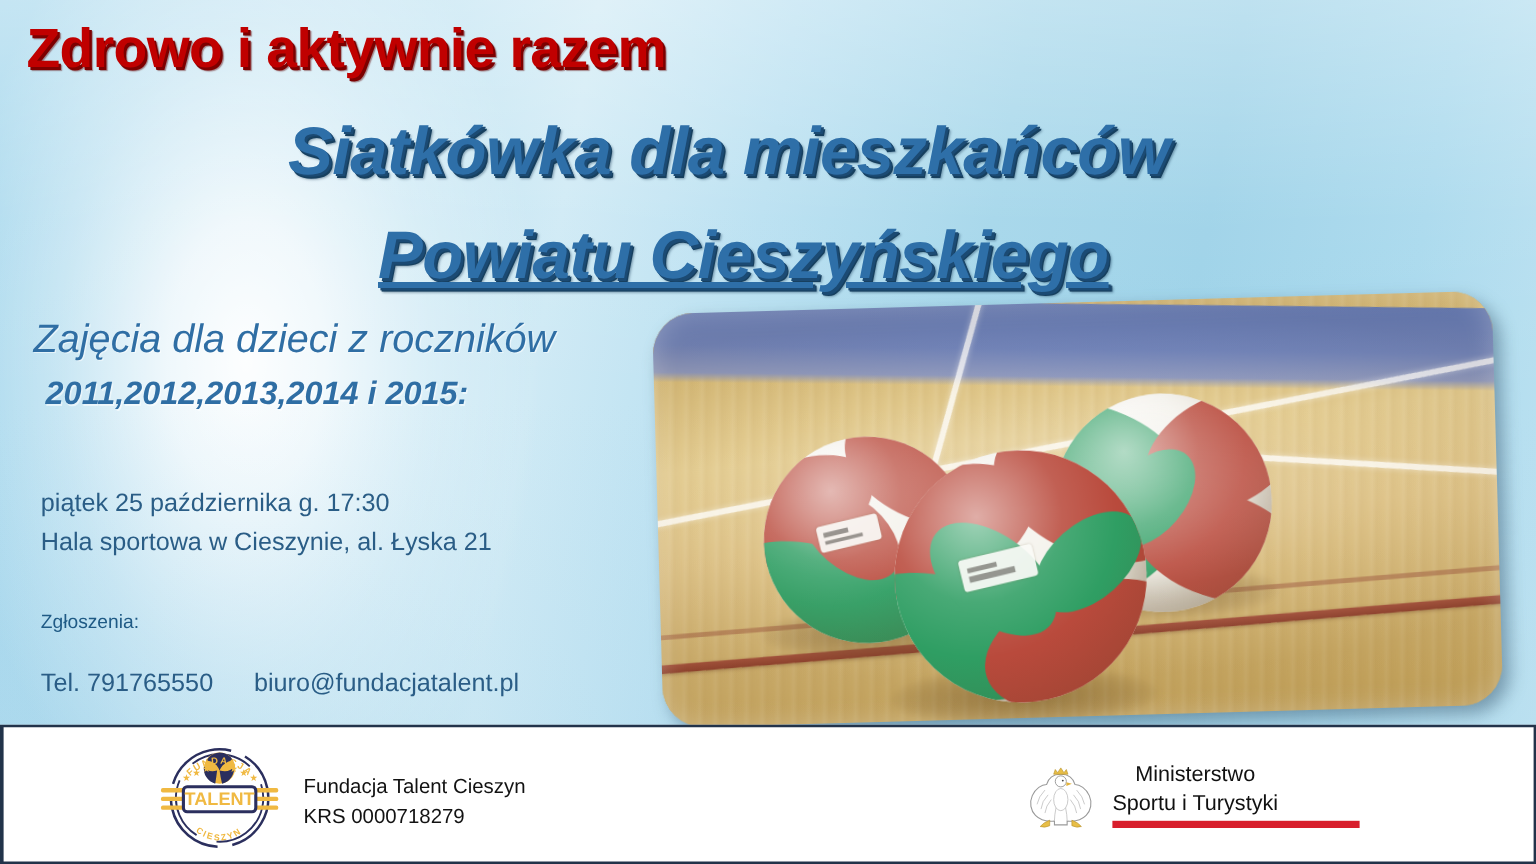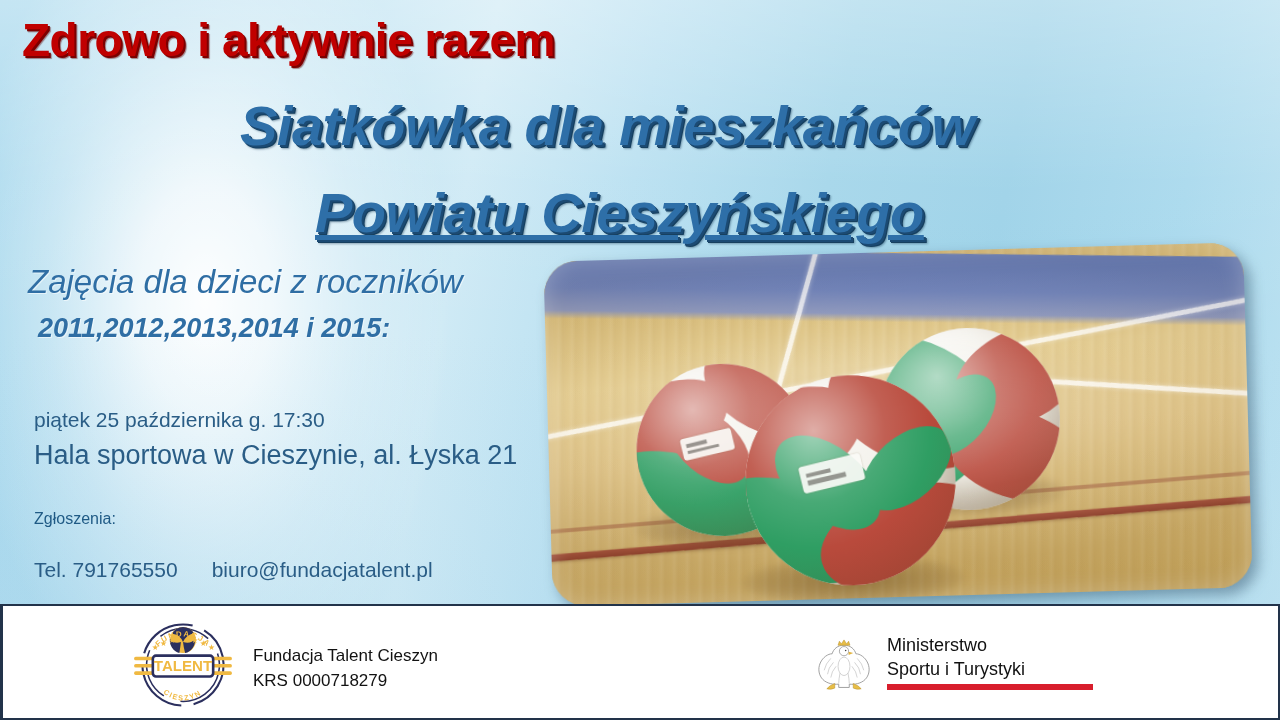--- a/index.html
+++ b/index.html
@@ -72,21 +72,21 @@
     font-size:27px; font-weight:bold; font-style:italic;
     color:#2f6ea4; white-space:nowrap;
     text-shadow:1px 1px 0 rgba(255,255,255,0.55);
   }
   .when {
     position:absolute; left:34px; top:408px;
     font-size:21px; color:#2a5d86; white-space:nowrap;
   }
   .where {
     position:absolute; left:34px; top:440px;
-    font-size:27px; color:#2a5d86; white-space:nowrap;
+    font-size:21px; color:#2a5d86; white-space:nowrap;
   }
   .contact-label {
     position:absolute; left:34px; top:510px;
     font-size:16px; font-weight:normal; color:#1f5party; color:#1f5a85;
     white-space:nowrap;
   }
   .contact-line {
     position:absolute; left:34px; top:558px;
     font-size:21px; color:#2a5d86; white-space:nowrap;
   }
@@ -230,21 +230,21 @@
 
   .talent-logo {
     position:absolute; left:128px; top:12px; width:104px; height:94px;
   }
   .footer-foundation {
     position:absolute; left:250px; top:38px; width:290px;
     text-align:left; line-height:1.45;
     font-size:17px; color:#121212;
   }
 
-  .ministry { position:absolute; left:808px; top:26px; width:300px; height:66px; }
+  .ministry { position:absolute; left:848px; top:26px; width:300px; height:66px;text-align:center; }
   .eagle { position:absolute; left:0; top:0; width:66px; height:66px; }
   .ministry-text {
     position:absolute; left:76px; top:2px;
     font-size:18px; line-height:1.32; color:#111111; white-space:nowrap;
   }
   .ministry-bar {
     position:absolute; left:76px; top:52px; width:206px; height:6px;
     background:#d81e2c;
   }
 </style>

